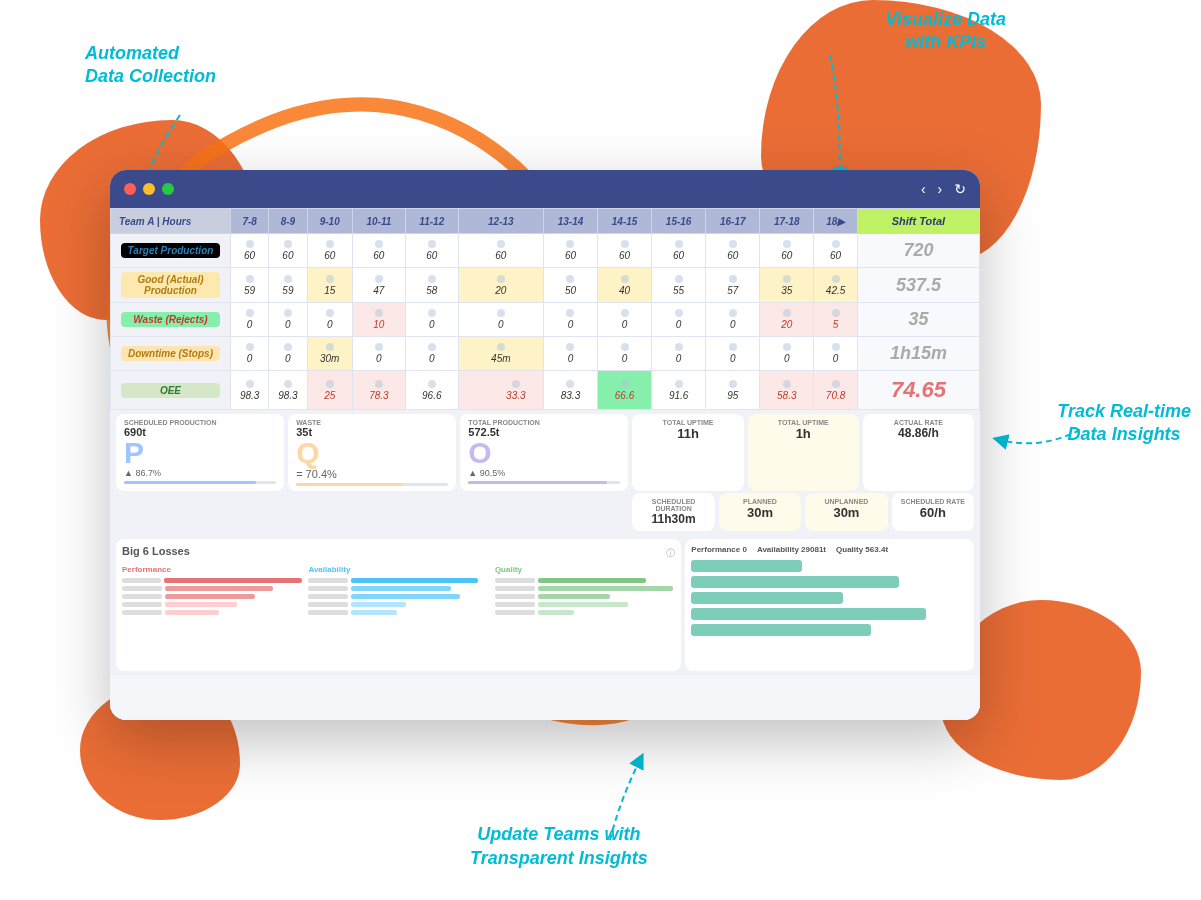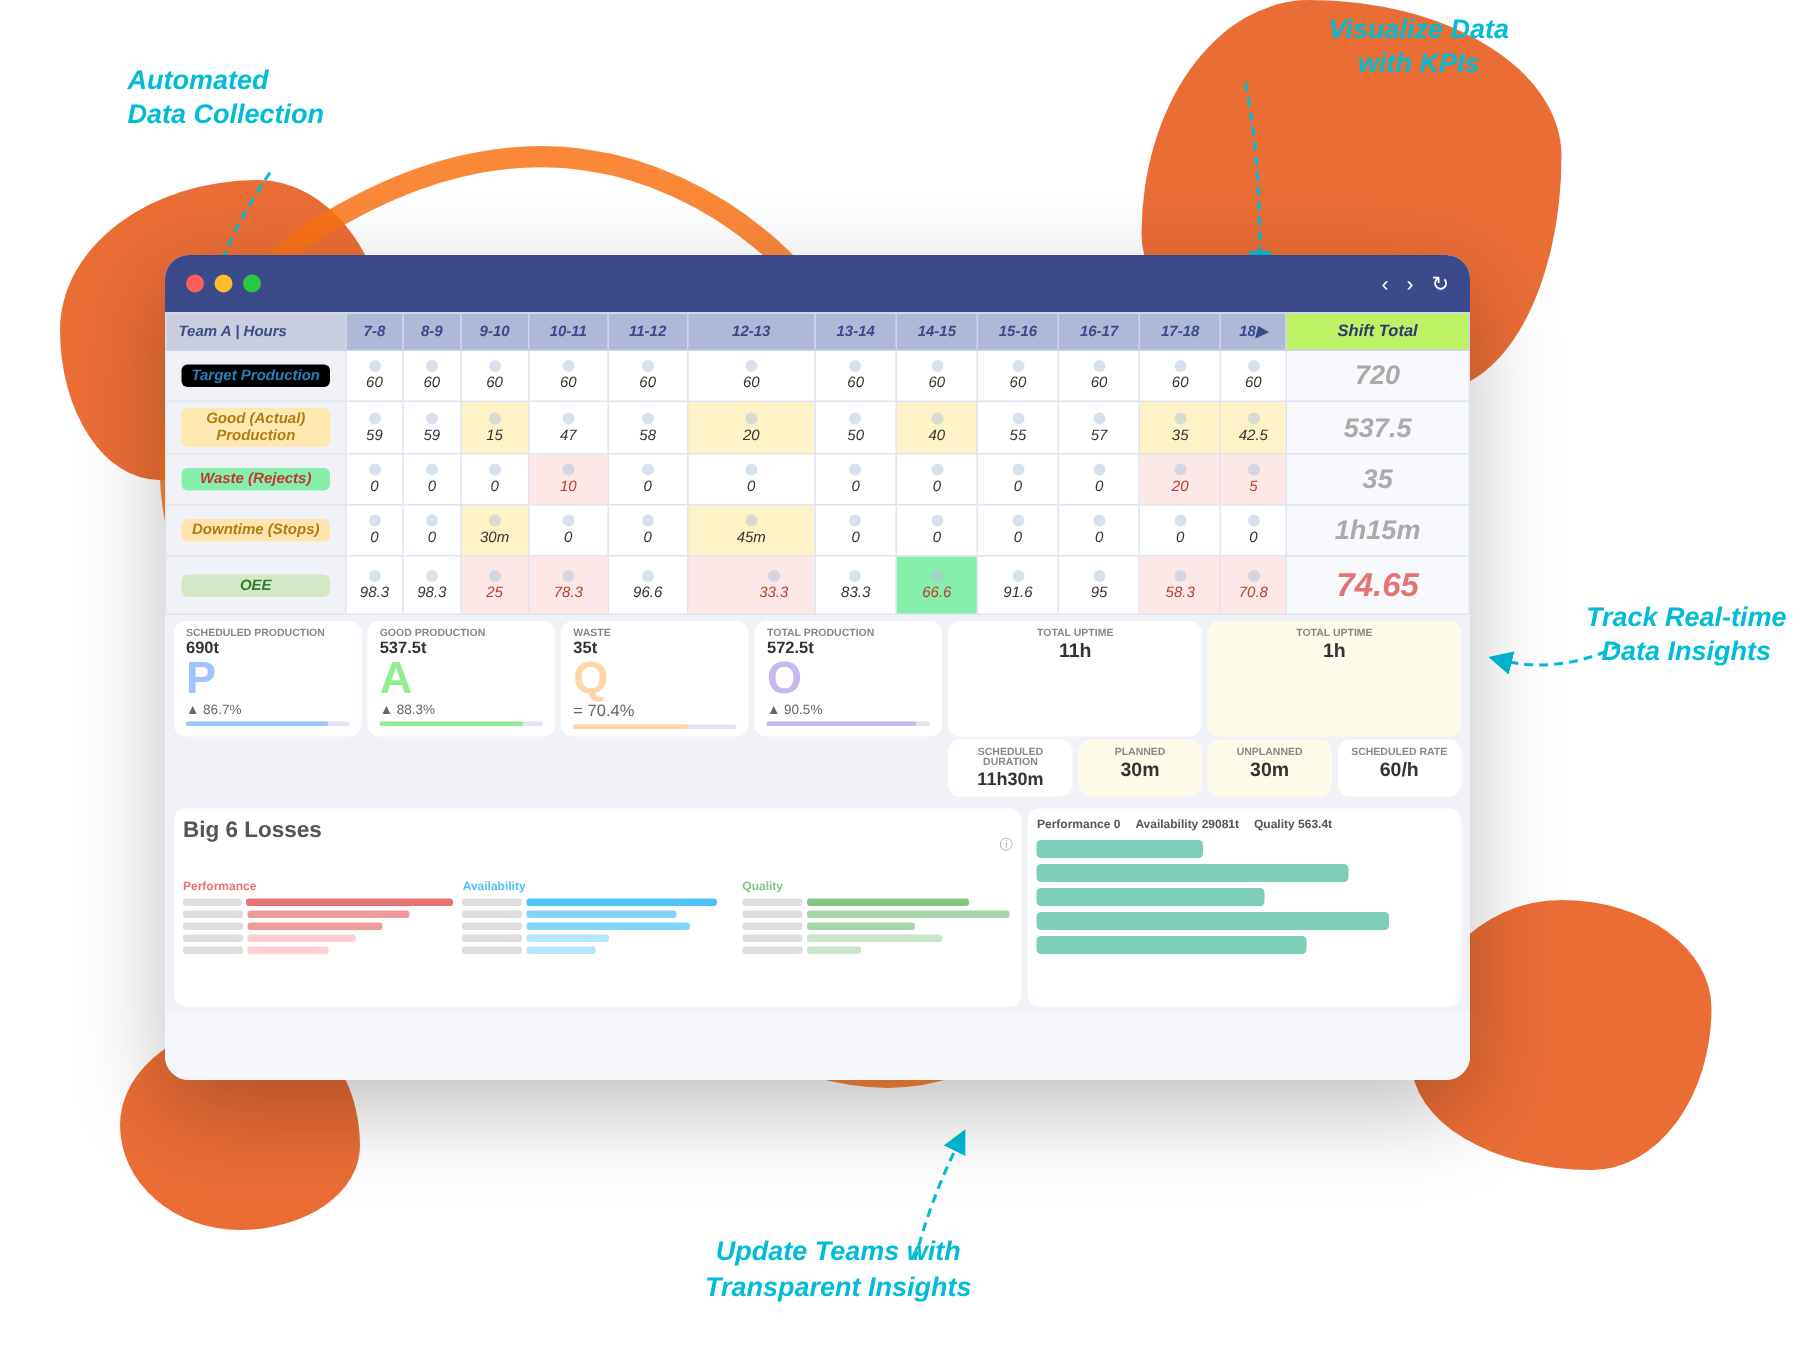--- a/index.html
+++ b/index.html
@@ -171,24 +171,24 @@
       height: 140px;
     }
     .losses-panel {
       flex: 2;
       background: #fff;
       border-radius: 8px;
       padding: 6px;
       font-size: 8px;
     }
     .losses-title {
-      font-size: 15px;
+      font-size: 11px;
       font-weight: 700;
       color: #555;
-      margin-bottom: 20px;
+      margin-bottom: 4px;
     }
     .losses-cols {
       display: flex;
       gap: 6px;
     }
     .loss-col { flex: 1; }
     .loss-col-title { font-size: 8px; font-weight: 700; margin-bottom: 4px; }
     .loss-col-title.perf { color: #e57373; }
     .loss-col-title.avail { color: #4fc3f7; }
     .loss-col-title.quality { color: #81c784; }
@@ -382,29 +382,20 @@
           <div style="background: rgb(255, 255, 255); border-radius: 8px; padding: 5px 8px; flex: 1 1 0%;">
     <div style="font-size:7px;color:#888;text-transform:uppercase;font-weight:700;">SCHEDULED PRODUCTION</div>
     <div style="font-size:11px;font-weight:700;color:#333;">690t</div>
     <div style="font-size:30px;font-weight:900;color:#a0c4ff;line-height:1;">P</div>
     <div style="font-size:9px;color:#666;">▲ 86.7%</div>
     <div style="height:3px;background:#e0e4f0;border-radius:2px;margin-top:3px;">
       <div style="height:3px;border-radius:2px;width:87%;background:#a0c4ff;"></div>
     </div>
   </div>
           <div style="background: rgb(255, 255, 255); border-radius: 8px; padding: 5px 8px; flex: 1 1 0%;">
-    <div style="font-size:7px;color:#888;text-transform:uppercase;font-weight:700;">GOOD PRODUCTION</div>
-    <div style="font-size:11px;font-weight:700;color:#333;">537.5t</div>
-    <div style="font-size:30px;font-weight:900;color:#90ee90;line-height:1;">A</div>
-    <div style="font-size:9px;color:#666;">▲ 88.3%</div>
-    <div style="height:3px;background:#e0e4f0;border-radius:2px;margin-top:3px;">
-      <div style="height:3px;border-radius:2px;width:88%;background:#90ee90;"></div>
-    </div>
-  </div>
-          <div style="background: rgb(255, 255, 255); border-radius: 8px; padding: 5px 8px; flex: 1 1 0%;">
     <div style="font-size:7px;color:#888;text-transform:uppercase;font-weight:700;">WASTE</div>
     <div style="font-size:11px;font-weight:700;color:#333;">35t</div>
     <div style="font-size:30px;font-weight:900;color:#ffd6a5;line-height:1;">Q</div>
     <div style="font-size:11px;color:#666;">= 70.4%</div>
     <div style="height:3px;background:#e0e4f0;border-radius:2px;margin-top:3px;">
       <div style="height:3px;border-radius:2px;width:70%;background:#ffd6a5;"></div>
     </div>
   </div>
           <div style="background: rgb(255, 255, 255); border-radius: 8px; padding: 5px 8px; flex: 1 1 0%;">
     <div style="font-size:7px;color:#888;text-transform:uppercase;font-weight:700;">TOTAL PRODUCTION</div>
@@ -419,20 +410,24 @@
 
       <div style="display:flex; gap:4px; flex:2;">
         <div style="background:#fff;border-radius:8px;padding:5px 8px;flex:1;text-align:center;">
           <div style="font-size:7px;color:#888;text-transform:uppercase;font-weight:700;">Total Uptime</div>
           <div style="font-size:13px;font-weight:700;color:#333;">11h</div>
         </div>
         <div style="background:#fffbea;border-radius:8px;padding:5px 8px;flex:1;text-align:center;">
           <div style="font-size:7px;color:#888;text-transform:uppercase;font-weight:700;">Total Uptime</div>
           <div style="font-size:13px;font-weight:700;color:#333;">1h</div>
         </div>
+        <div style="background:#fff;border-radius:8px;padding:5px 8px;flex:1;text-align:center;">
+          <div style="font-size:7px;color:#888;text-transform:uppercase;font-weight:700;">Actual Rate</div>
+          <div style="font-size:12px;font-weight:700;color:#333;">48.86/h</div>
+        </div>
       </div>
     </div>
 
     <div style="display:flex; gap:4px; padding:0 6px 4px 6px; background:#f0f2f8;">
       <div style="flex:3; display:flex; gap:4px;">
         
       </div>
       <div style="flex:2; display:flex; gap:4px;">
         <div style="background:#fff;border-radius:8px;padding:5px 8px;flex:1;text-align:center;">
           <div style="font-size:7px;color:#888;text-transform:uppercase;font-weight:700;">Scheduled Duration</div>

